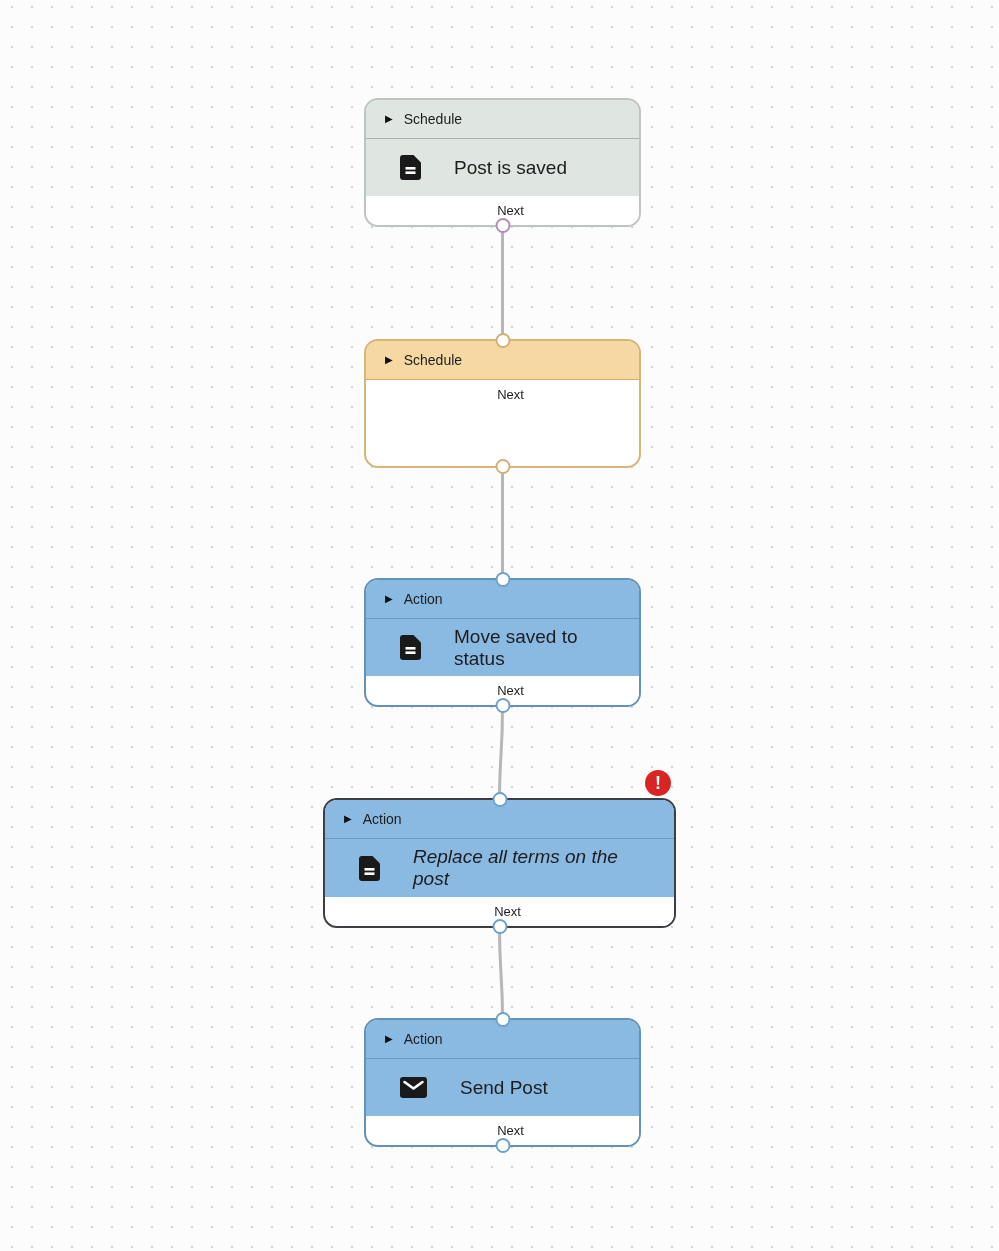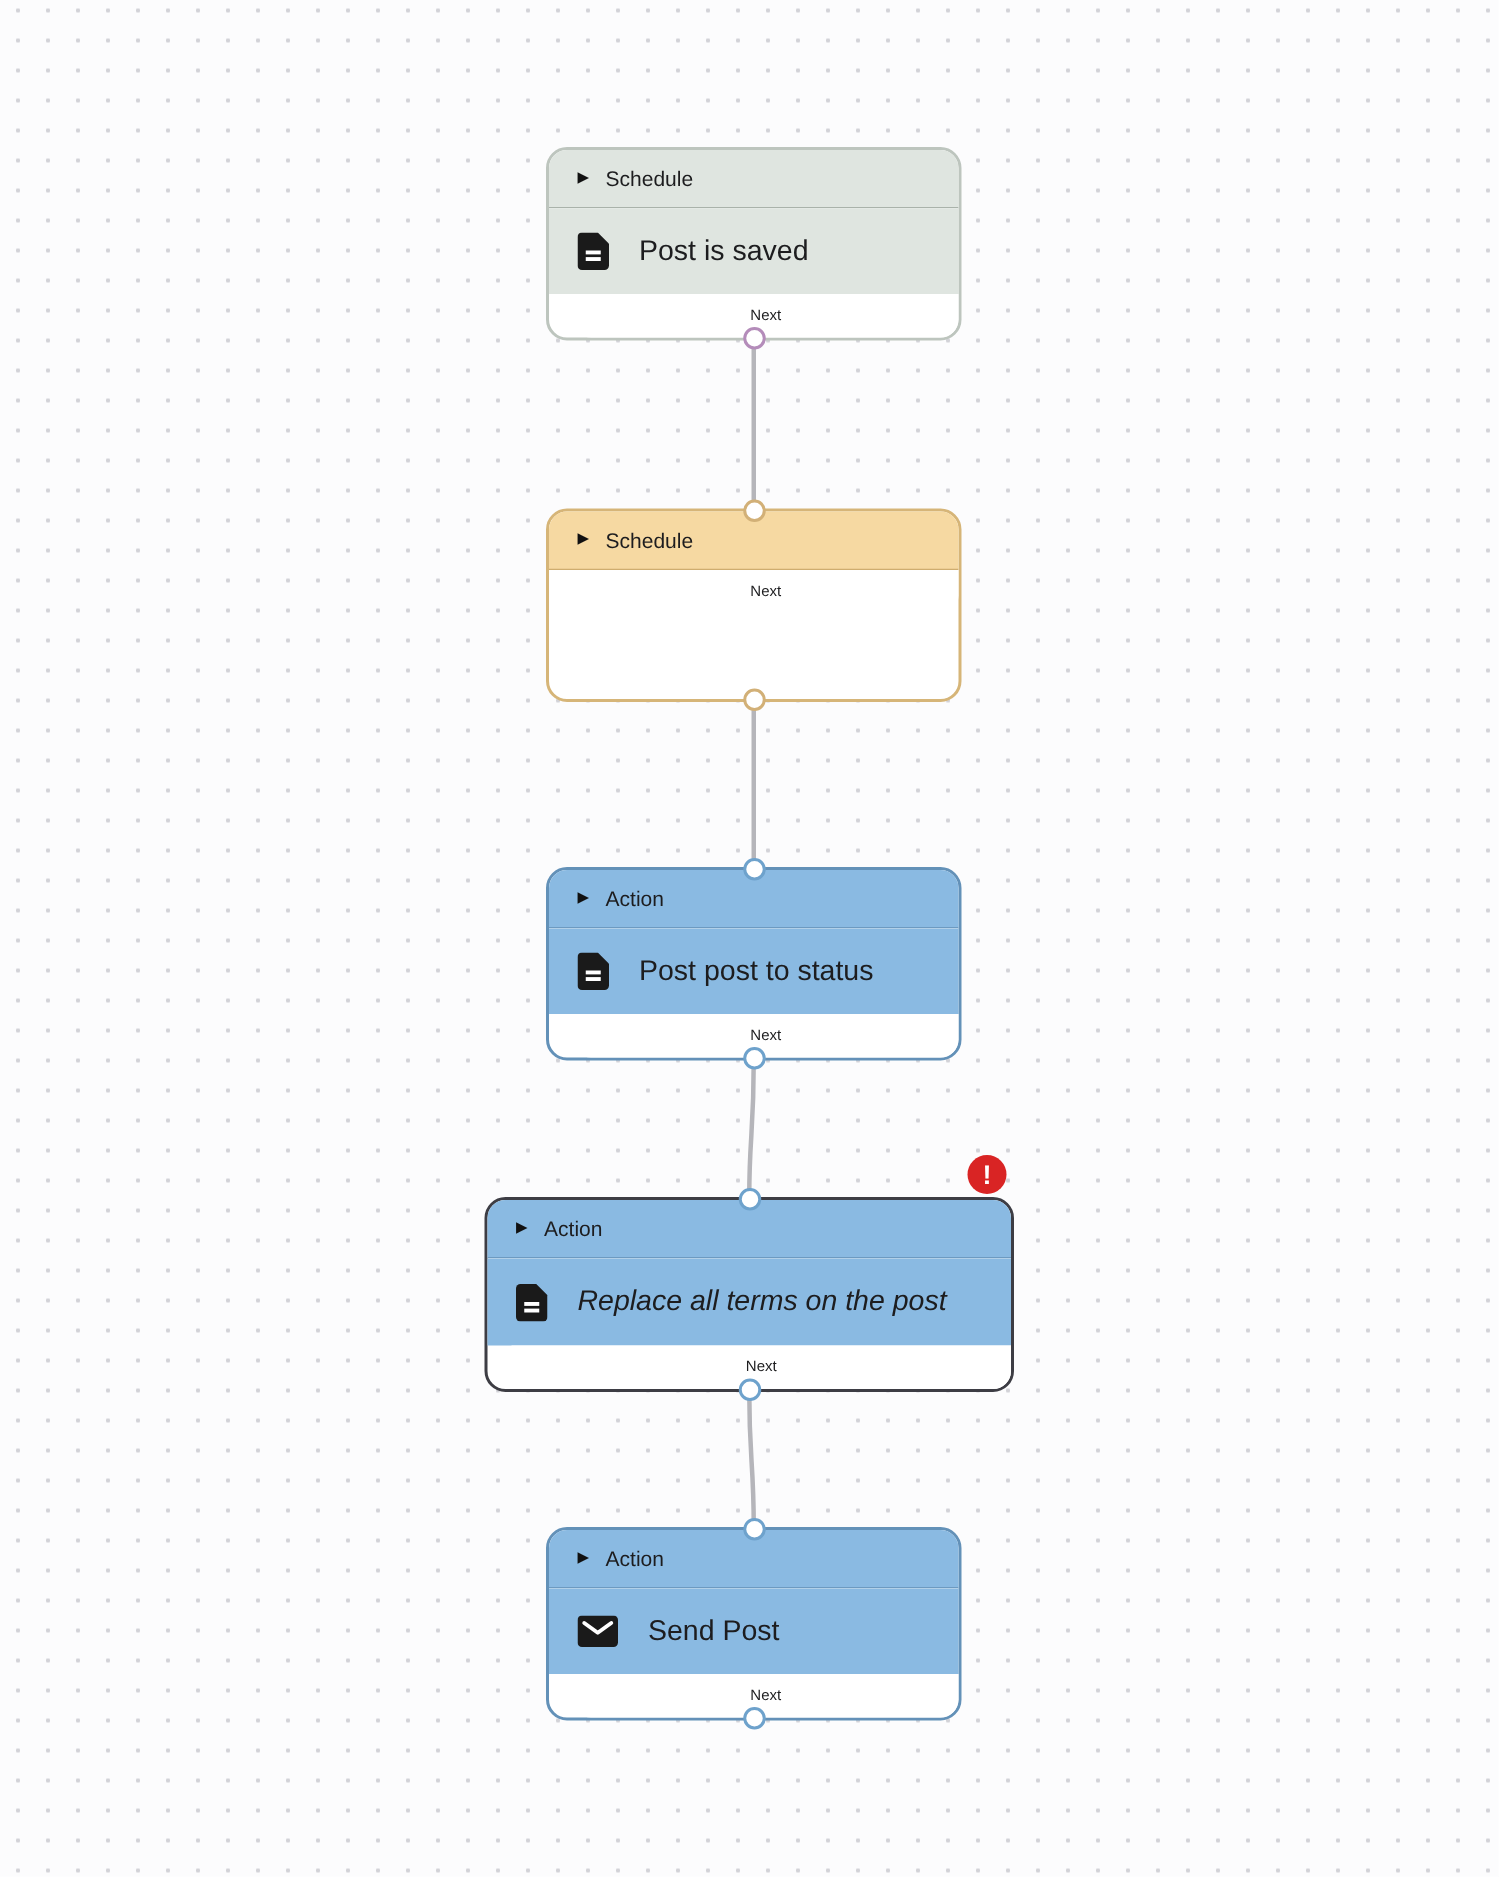--- a/index.html
+++ b/index.html
@@ -42,30 +42,30 @@
     border-radius:12px 12px 0 0;
     display:flex; align-items:center;
     padding:0 19px; gap:11px;
     font-size:14px;
   }
   .tri { font-size:10px; color:#111; line-height:1; }
   .node-body {
     height:57px;
     background:var(--bg);
     display:flex; align-items:center;
-    padding:0 19px; gap:20px;
+    padding:0 34px; gap:33px;
     font-size:19px;
   }
   .node-body .icon { display:flex; align-items:center; }
   .node-footer {
     height:29px;
     background:#fff;
     border-radius:0 0 12px 12px;
     display:flex; align-items:center; justify-content:center;
-    font-size:10px;
+    font-size:13px;
     margin-left:16px;
   }
   .port {
     position:absolute; left:50%;
     width:11px; height:11px;
     border:2.5px solid var(--port);
     background:#fff;
     border-radius:50%;
     z-index:3;
   }
@@ -132,21 +132,21 @@
       <span>Action</span>
     </div>
     <div class="node-body">
       <span class="icon">
         <svg width="21" height="25" viewBox="0 0 21 25">
           <path d="M3 0 h10.5 L21 7.5 V22 a3 3 0 0 1 -3 3 H3 a3 3 0 0 1 -3 -3 V3 a3 3 0 0 1 3 -3 z" fill="#1a1a1a"></path>
           <rect x="5.5" y="12" width="10" height="2.6" fill="#ffffff"></rect>
           <rect x="5.5" y="16.4" width="10" height="2.6" fill="#ffffff"></rect>
         </svg>
       </span>
-      <span>Post post to status</span>
+      <span>Move saved to status</span>
     </div>
     <div class="node-footer">
       <span>Next</span>
     </div>
     <div class="port port-top"></div>
     <div class="port port-bottom"></div>
   </div>
 
   <div class="node theme-action selected" style="left:323px; top:798px; width:353px; height:130px;">
     <div class="error-badge">

